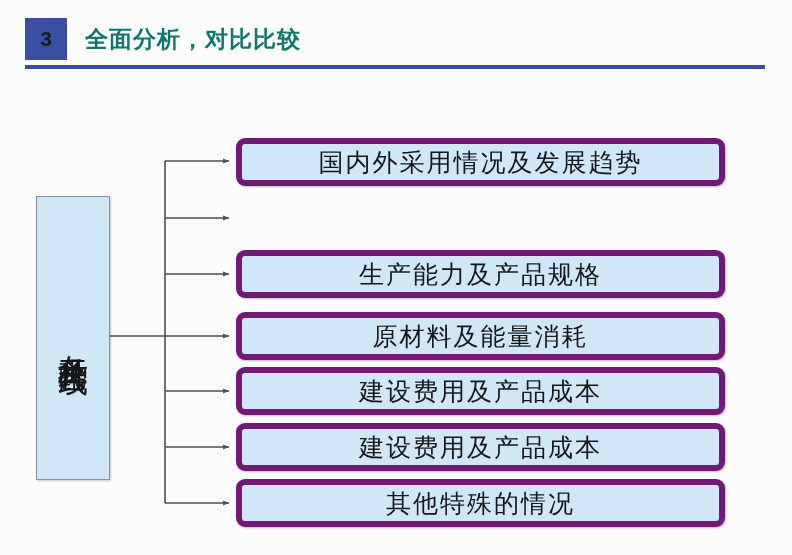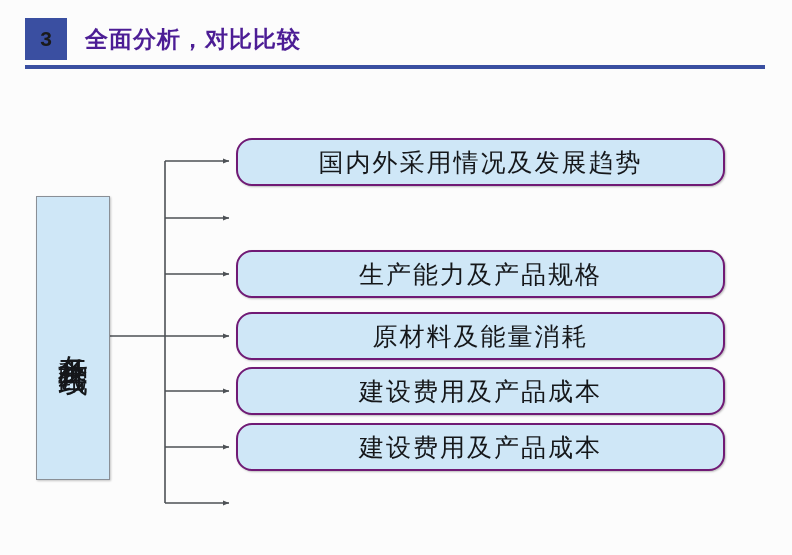--- a/index.html
+++ b/index.html
@@ -41,21 +41,21 @@
   #page-title {
     position: absolute;
     left: 85px;
     top: 18px;
     height: 42px;
     display: flex;
     align-items: center;
     font-family: "Liberation Sans", "DejaVu Sans", sans-serif;
     font-size: 23px;
     font-weight: bold;
-    color: #4c1d95;
+    color: #0f766e;
     letter-spacing: 1px;
     white-space: nowrap;
     text-align: center;
   }
   #header-rule {
     position: absolute;
     left: 25px;
     top: 65px;
     width: 740px;
     height: 4px;
@@ -105,22 +105,22 @@
     height: 483px;
   }
 
   
   .proc-box {
     position: absolute;
     left: 236px;
     width: 489px;
     height: 48px;
     background: #cfe7f7;
-    border: 2px solid #701a75;
-    border-radius: 16px;
+    border: 6px solid #701a75;
+    border-radius: 9px;
     box-sizing: border-box;
     box-shadow: 1px 1px 2px rgba(0,0,0,0.25);
     display: flex;
     align-items: center;
     justify-content: center;
   }
   .proc-label {
     font-family: "Liberation Serif", "DejaVu Serif", serif;
     font-size: 25px;
     color: #15171a;
@@ -171,14 +171,17 @@
   </div>
   <div class="proc-box" style="top:295px">
     <span class="proc-label">建设费用及产品成本</span>
   </div>
   <div class="proc-box" style="top:240px">
     <span class="proc-label">原材料及能量消耗</span>
   </div>
   <div class="proc-box" style="top:351px">
     <span class="proc-label">建设费用及产品成本</span>
   </div>
+  <div class="proc-box" style="top:407px">
+    <span class="proc-label">其他特殊的情况</span>
+  </div>
 
 </div>
 
 </body></html>

